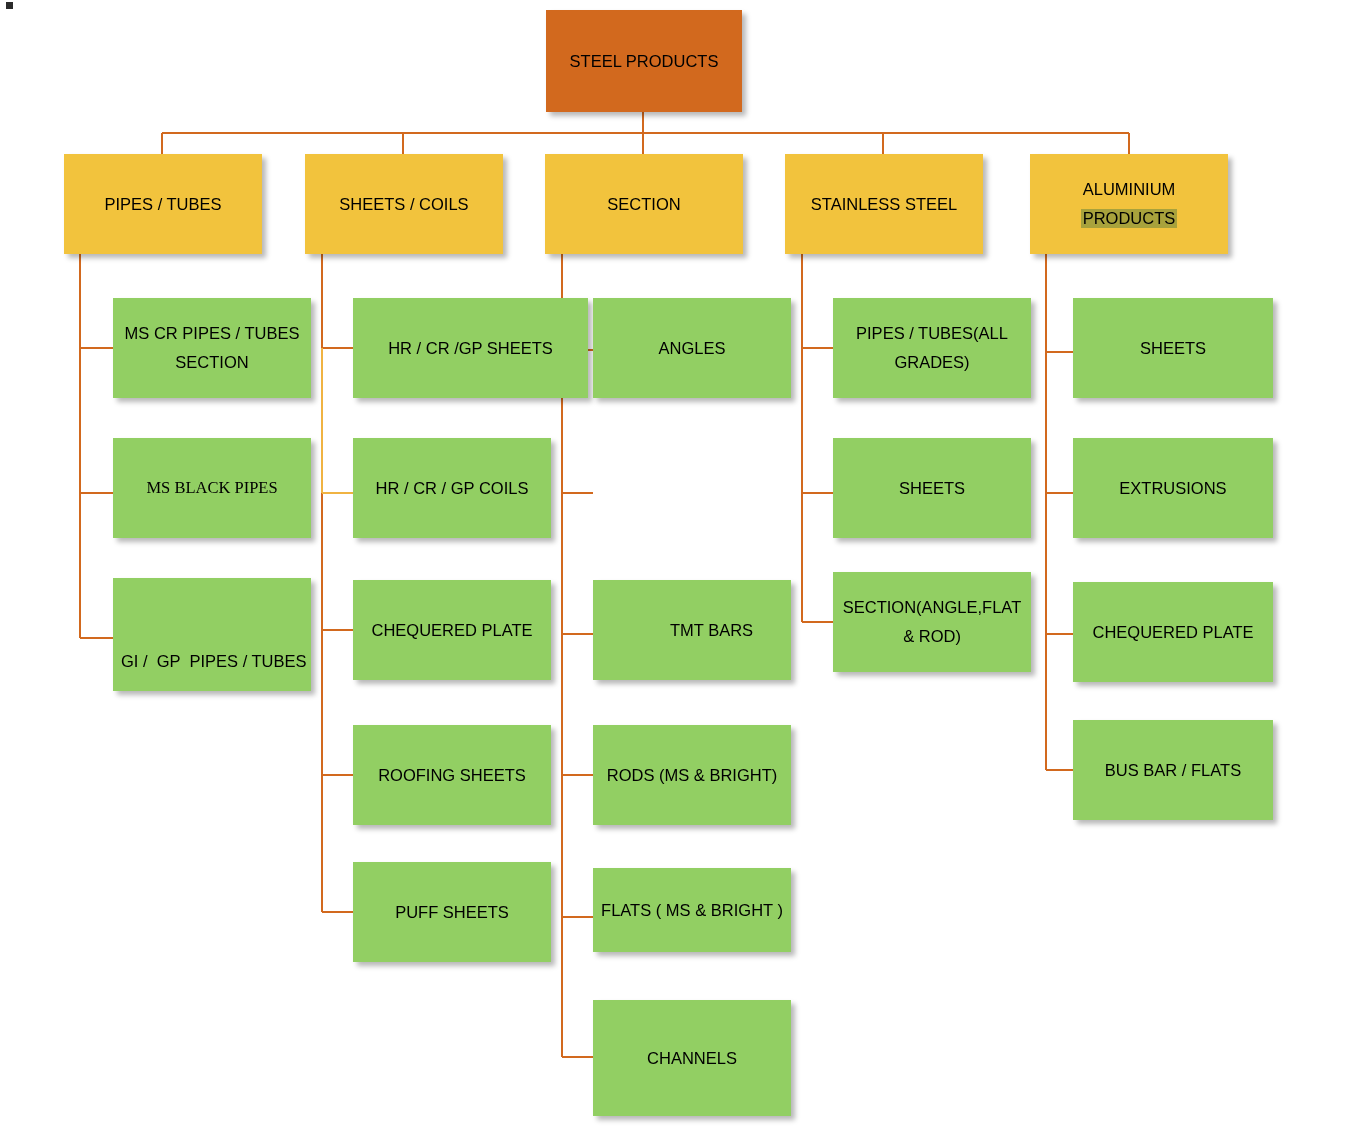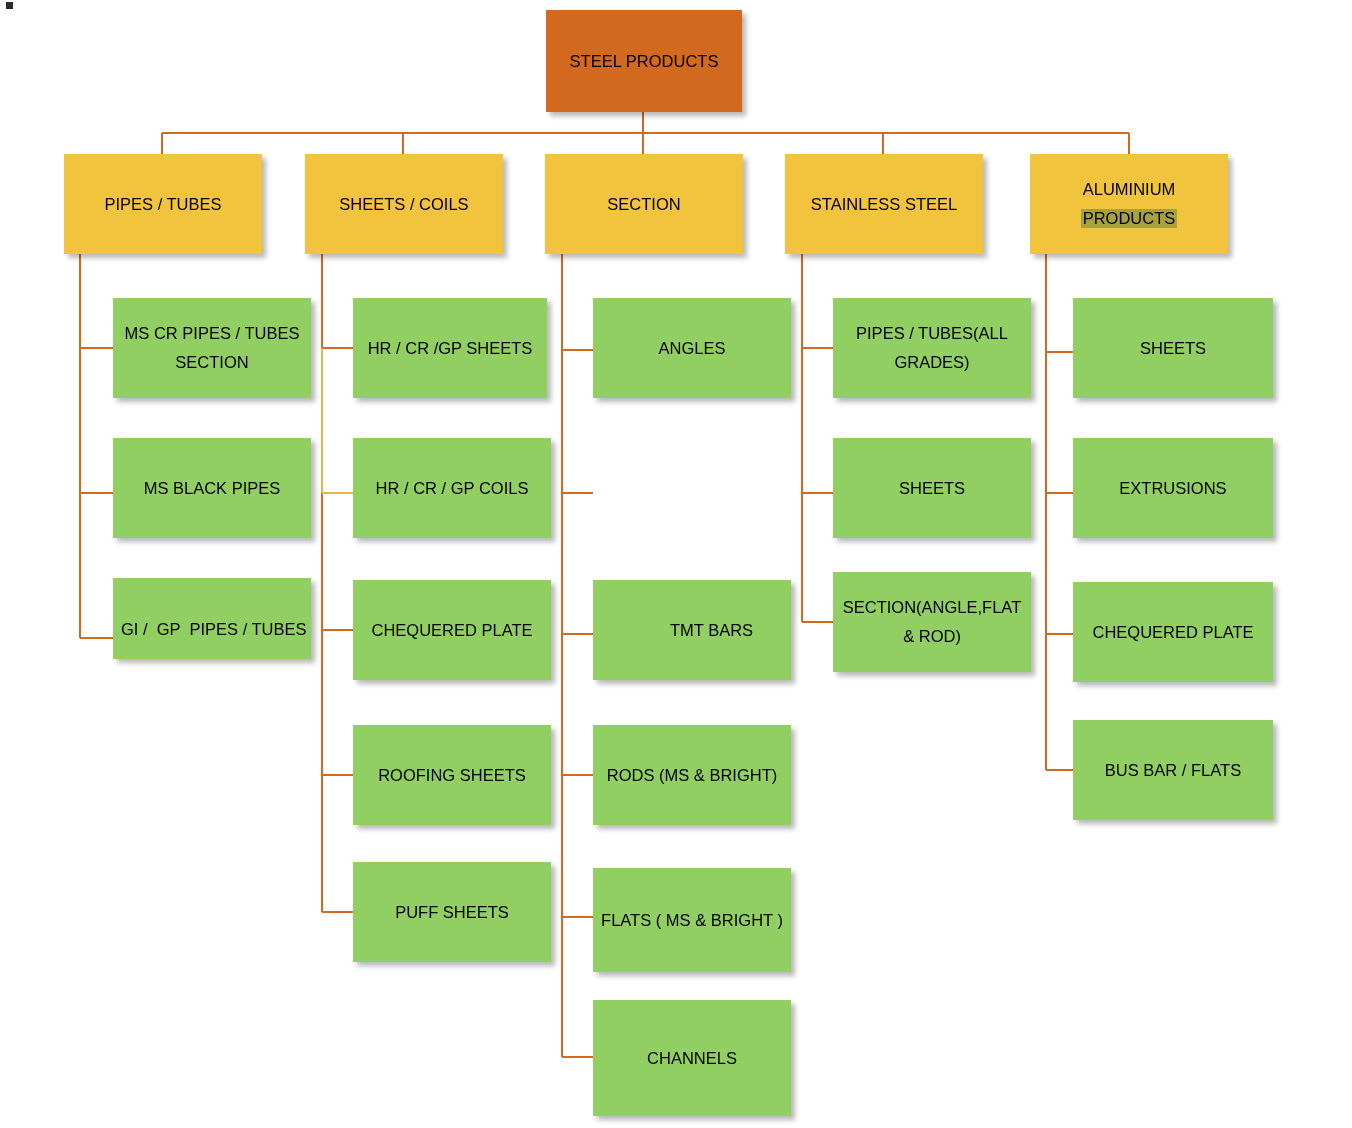--- a/index.html
+++ b/index.html
@@ -155,29 +155,29 @@
   <div class="node node-cat" style="left:1030px; top:154px; width:198px; height:100px; justify-content:center;">
     <span class="line" style="margin-bottom:10px;">ALUMINIUM</span>
     <span class="line" style="background:#a8a23c; width:auto; padding:0 2px;">PRODUCTS</span>
   </div>
 
   <div class="node node-leaf" style="left:113px; top:298px; width:198px; height:100px;">
     <span class="line" style="margin-bottom:10px;">MS CR PIPES / TUBES</span>
     <span class="line">SECTION</span>
   </div>
 
-  <div class="node node-leaf" style="left:113px; top:438px; width:198px; height:100px;">
+  <div class="node node-leaf" style="left:113px; top:438px; width:198px; height:100px;font-family:Liberation Serif, serif;">
     <span class="line">MS BLACK PIPES</span>
   </div>
 
-  <div class="node node-leaf" style="left:113px; top:578px; width:198px; height:81px; justify-content:flex-end; padding-bottom:20px;">
+  <div class="node node-leaf" style="left:113px; top:578px; width:198px; height:113px; justify-content:flex-end; padding-bottom:20px;">
     <span class="line">GI /  GP  PIPES / TUBES</span>
   </div>
 
-  <div class="node node-leaf" style="left:353px; top:298px; width:194px; height:100px;">
+  <div class="node node-leaf" style="left:353px; top:298px; width:235px; height:100px;">
     <span class="line">HR / CR /GP SHEETS</span>
   </div>
 
   <div class="node node-leaf" style="left:353px; top:438px; width:198px; height:100px;">
     <span class="line">HR / CR / GP COILS</span>
   </div>
 
   <div class="node node-leaf" style="left:353px; top:580px; width:198px; height:100px;">
     <span class="line">CHEQUERED PLATE</span>
   </div>
@@ -196,21 +196,21 @@
 
 
   <div class="node node-leaf" style="left:593px; top:580px; width:198px; height:100px;padding-left:47px;">
     <span class="line">TMT BARS</span>
   </div>
 
   <div class="node node-leaf" style="left:593px; top:725px; width:198px; height:100px;">
     <span class="line">RODS (MS &amp; BRIGHT)</span>
   </div>
 
-  <div class="node node-leaf" style="left:593px; top:868px; width:198px; height:104px;">
+  <div class="node node-leaf" style="left:593px; top:868px; width:198px; height:84px;">
     <span class="line">FLATS ( MS &amp; BRIGHT )</span>
   </div>
 
   <div class="node node-leaf" style="left:593px; top:1000px; width:198px; height:116px;">
     <span class="line">CHANNELS</span>
   </div>
 
   <div class="node node-leaf" style="left:833px; top:298px; width:198px; height:100px;">
     <span class="line" style="margin-bottom:10px;">PIPES / TUBES(ALL</span>
     <span class="line">GRADES)</span>

